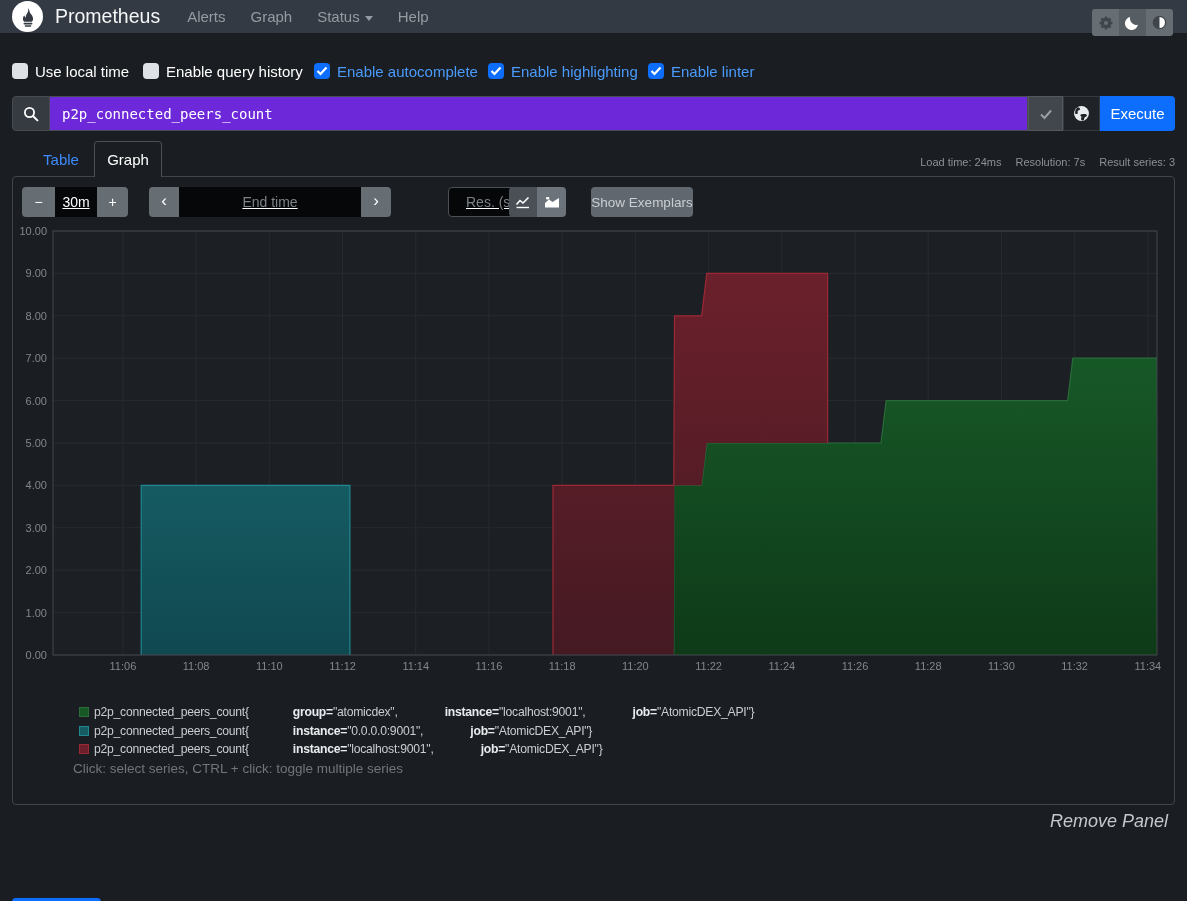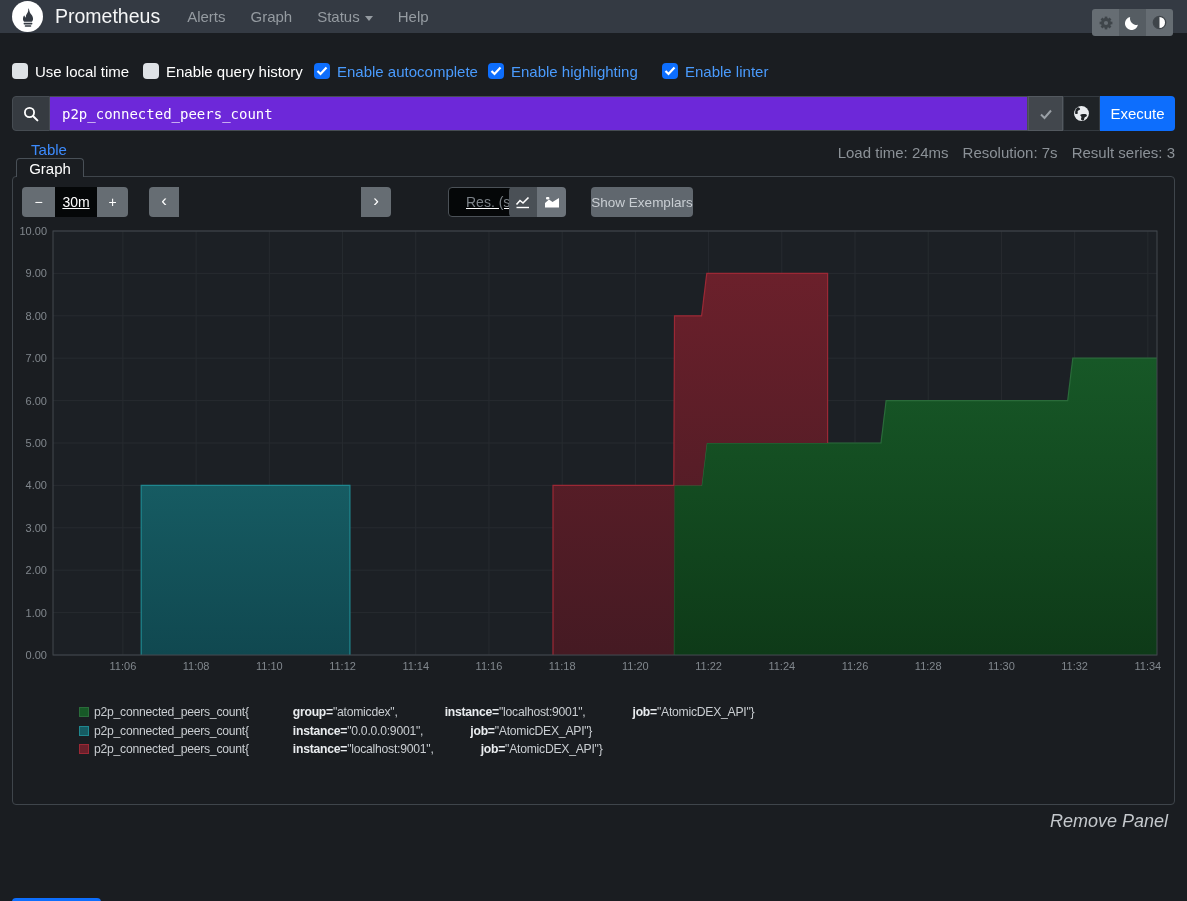--- a/index.html
+++ b/index.html
@@ -25,25 +25,25 @@
   .opt .lbl.off { color:#ffffff; }
   .opt .lbl.on { color:#4a9bfd; }
   
   .search { position:absolute; left:12px; top:96px; width:1163px; height:35px; display:flex; }
   .addon { width:38px; background:#363b41; border:1px solid #464c52; border-radius:4px 0 0 4px; display:flex; align-items:center; justify-content:center; }
   .qinput { flex:1; background:#6d28d9; border:1px solid #464c52; border-left:none; color:#fff; font-family:"DejaVu Sans Mono",monospace; font-size:14px; padding-left:12px; display:flex; align-items:center; }
   .chkbtn { width:35px; background:#42474d; border:1px solid #53595f; display:flex; align-items:center; justify-content:center; }
   .globebtn { width:37px; background:#1f2327; border:1px solid #343a40; display:flex; align-items:center; justify-content:center; }
   .execbtn { width:75px; background:#0d6efd; border:none; border-radius:0 4px 4px 0; color:#fff; font-size:15px; font-family:"Liberation Sans",sans-serif; }
   
-  .tabrow { position:absolute; left:16px; top:141px; height:36px; display:flex;flex-direction:column; }
+  .tabrow { position:absolute; left:28px; top:141px; height:36px; display:flex; }
   .tab { font-size:15px; display:flex; align-items:center; justify-content:center; }
   .tab.table { color:#3d8bfd; width:66px; }
   .tab.graph { color:#fff; background:#1a1d21; border:1px solid #495057; border-bottom:none; border-radius:4px 4px 0 0; position:relative; z-index:3; height:36px; width:68px; }
-  .stats { position:absolute; right:12px; top:144px; font-size:15px; color:#8b9197; }
+  .stats { position:absolute; right:12px; top:156px; font-size:11px; color:#8b9197; }
   .stats span { margin-left:14px; }
   
   .panel { position:absolute; left:12px; top:176px; width:1163px; height:629px; border:1px solid #3f454b; border-radius:4px; }
   .ctl { position:absolute; top:10px; height:30px; display:flex; align-items:center; justify-content:center; font-size:14px; }
   .btn { background:#666d73; color:#fff; display:flex; align-items:center; justify-content:center; }
   .chev { font-size:17px; padding-bottom:2px; }
   .blackin { background:#050708; color:#fff; text-align:center; border:none; font-size:14px; font-family:"Liberation Sans",sans-serif; outline:none;text-decoration:underline; }
   .blackin::placeholder { color:#7c8288; }
   .resin { background:#050708; border:1px solid #4b5157; border-radius:4px; }
   .sexbtn { background:#60676e; color:#c9ced3; border-radius:4px; font-size:13.5px; white-space:nowrap; }
@@ -118,21 +118,21 @@
       <span class="lbl on">Enable autocomplete</span>
     </div>
     <div class="opt" style="left: 488px;">
       <div class="cb on">
         <svg width="12" height="10" viewBox="0 0 12 10">
           <polyline points="1.5,5 4.5,8 10.5,1.5" fill="none" stroke="#fff" stroke-width="2.2"></polyline>
         </svg>
       </div>
       <span class="lbl on">Enable highlighting</span>
     </div>
-    <div class="opt" style="left: 662px;">
+    <div class="opt" style="left: 648px;">
       <div class="cb on">
         <svg width="12" height="10" viewBox="0 0 12 10">
           <polyline points="1.5,5 4.5,8 10.5,1.5" fill="none" stroke="#fff" stroke-width="2.2"></polyline>
         </svg>
       </div>
       <span class="lbl on">Enable linter</span>
     </div>
   </div>
 
 <div class="search">
@@ -165,20 +165,21 @@
   <div class="tab graph">Graph</div>
 </div>
 <div class="stats" id="statsRow"><span>Load time: 24ms</span><span>Resolution: 7s</span><span>Result series: 3</span></div>
 
 <div class="panel">
   <div class="ctl btn" style="left:9px;width:33px;border-radius:4px 0 0 4px;">−</div>
   <input class="ctl blackin" style="left: 42px; width: 42px;" value="30m">
   <div class="ctl btn" style="left:84px;width:31px;border-radius:0 4px 4px 0;">+</div>
 
   <div class="ctl btn chev" style="left:136px;width:30px;border-radius:4px 0 0 4px;">‹</div>
+  <input class="ctl blackin" style="left: 166px; width: 182px;" placeholder="End time">
   <div class="ctl btn chev" style="left:348px;width:30px;border-radius:0 4px 4px 0;">›</div>
 
   <input class="ctl blackin resin" style="left: 398px; width: 85px; margin-left: 37px;" placeholder="Res. (s)">
 
   <div class="ctl btn" style="left:496px;width:28px;border-radius:4px 0 0 4px;background:#4a5056;">
     <svg width="16" height="14" viewBox="0 0 16 14">
       <polyline points="1.5,9.5 5,5.5 8,8 13.5,2.5" fill="none" stroke="#fff" stroke-width="1.6"></polyline>
       <line x1="1.5" y1="12.5" x2="14" y2="12.5" stroke="#fff" stroke-width="1.4"></line>
     </svg>
   </div>
@@ -275,16 +276,17 @@
       </div>
       <div class="lrow">
         <span class="sw" style="background: rgb(22, 91, 98); border: 1px solid rgb(31, 135, 143);"></span>
         <span class="ltext">p2p_connected_peers_count{<b>instance=</b>"0.0.0.0:9001", <b>job=</b>"AtomicDEX_API"}</span>
       </div>
       <div class="lrow">
         <span class="sw" style="background: rgb(107, 32, 43); border: 1px solid rgb(156, 40, 53);"></span>
         <span class="ltext">p2p_connected_peers_count{<b>instance=</b>"localhost:9001", <b>job=</b>"AtomicDEX_API"}</span>
       </div>
     </div>
+  <div class="hint">Click: select series, CTRL + click: toggle multiple series</div>
 </div>
 
 <div class="removep">Remove Panel</div>
 <div class="addp">Add Panel</div>
 
 </body></html>

